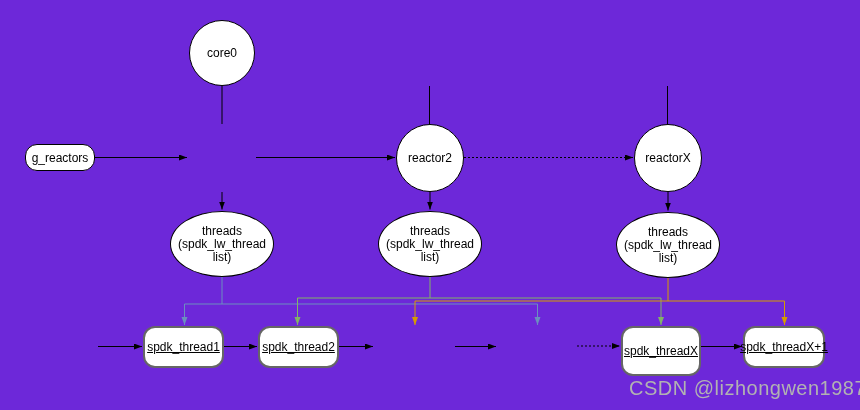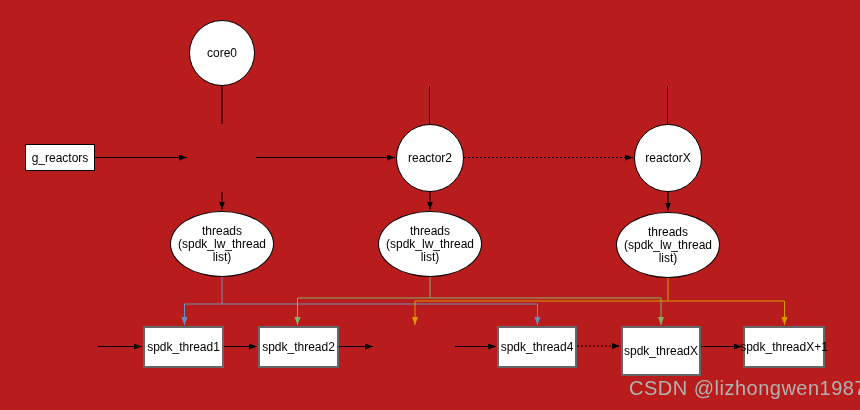--- a/index.html
+++ b/index.html
@@ -1,30 +1,30 @@
 <!DOCTYPE html>
 <html><head>
 <meta charset="utf-8">
 <style>
   html,body { margin:0; padding:0; background:#ffffff; }
   .canvas {
-    position:relative; width:860px; height:410px; background:#b91c1c;
+    position:relative; width:860px; height:410px; background:#6d28d9;
     font-family:"Liberation Sans", sans-serif; font-size:12px; color:#000;
     overflow:hidden;
   }
   svg.connectors { position:absolute; left:0; top:0; }
   .node {
     position:absolute; box-sizing:border-box; background:#ffffff;
     display:flex; align-items:center; justify-content:center;
-    text-align:center; line-height:14px;
+    text-align:center; line-height:14px;border-radius:12px;
   }
   .circle  { border:1px solid #000; border-radius:50%; }
   .ellipse { border:1px solid #000; border-radius:50%; white-space:pre-line; }
   .rectbox { border:1px solid #000; }
-  .tbox    { border:2px solid #666666; }
+  .tbox    { border:2px solid #666666;text-decoration:underline; }
   .watermark {
     position:absolute; left:629px; top:377px;
     font-size:20px; color:#b2b2b2; letter-spacing:0.5px; white-space:nowrap;
   }
 </style>
 </head>
 <body>
 
 <div class="canvas">
 
@@ -102,19 +102,18 @@
 list)</div>
   <div class="node ellipse" style="left:378px;top:211px;width:104px;height:66px;line-height:13px">threads
 (spdk_lw_thread
 list)</div>
   <div class="node ellipse" style="left:616px;top:212px;width:104px;height:66px;line-height:13px">threads
 (spdk_lw_thread
 list)</div>
 
   <div class="node tbox" style="left:143px;top:326px;width:81px;height:42px">spdk_thread1</div>
   <div class="node tbox" style="left:258px;top:326px;width:81px;height:42px">spdk_thread2</div>
-  <div class="node tbox" style="left:497px;top:326px;width:80px;height:42px">spdk_thread4</div>
   <div class="node tbox" style="left:621px;top:326px;width:80px;height:50px">spdk_threadX</div>
   <div class="node tbox" style="left:743px;top:326px;width:82px;height:42px">spdk_threadX+1</div>
 
   <div class="watermark">CSDN @lizhongwen1987</div>
 
 </div>
 
 </body></html>

